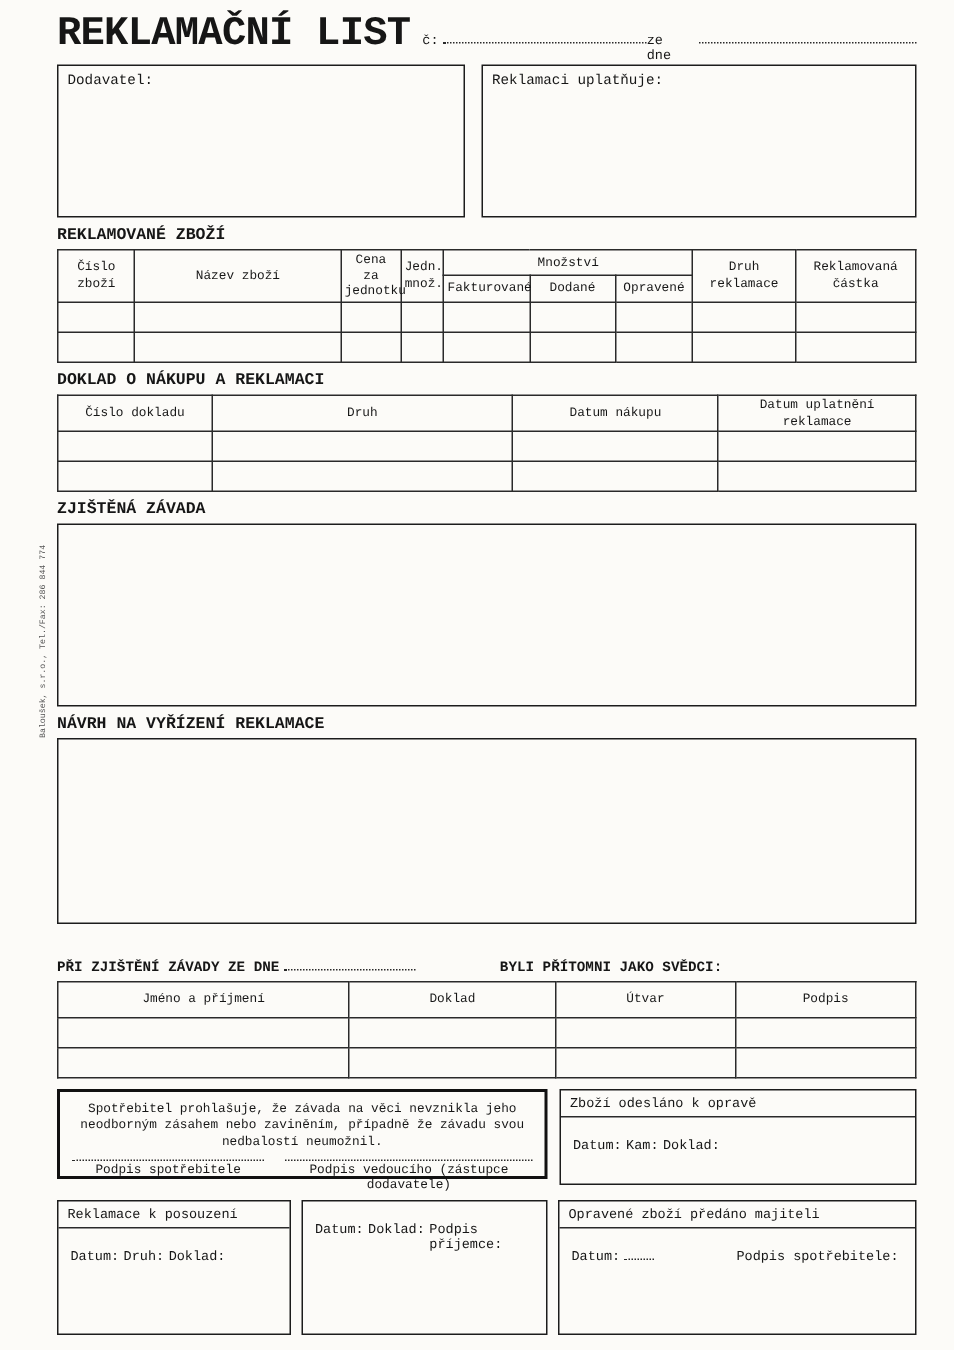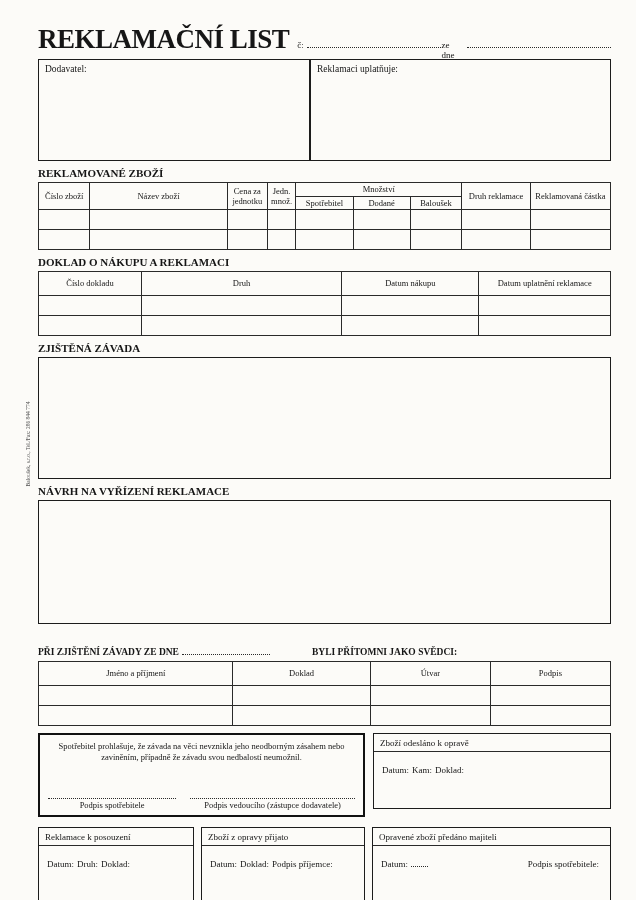--- a/index.html
+++ b/index.html
@@ -4,76 +4,76 @@
 <style>
   * { box-sizing: border-box; }
   html, body { margin: 0; padding: 0; }
   body { background: #e9e9e9; }
   .page {
     position: relative;
     width: 636px; height: 900px;
     margin: 0 auto;
     background: #fcfbf8;
     color: #161616;
-    font-family: Liberation Serif, serif;
-    padding: 24px 25px 0 38px;
+    font-family: Liberation Mono, monospace;
+    padding: 8px 25px 0 38px;
     overflow: hidden;
   }
   
   .hdr { display: flex; align-items: baseline; height: 30px; }
   .title { font-size: 27px; font-weight: bold; letter-spacing: -0.5px; white-space: nowrap; }
   .small { font-size: 9px; }
   .leader { display: inline-block; border-bottom: 1px dotted #2a2a2a; height: 8px; }
   .hdr .num-label { margin-left: 8px; }
   .hdr .leader-num { width: 140px; margin-left: 3px; }
   .hdr .spacer { flex: 1; }
   .hdr .leader-date { width: 150px; margin-left: 3px; }
   
-  .parties { display: flex; margin-top: 5px; border-radius: 32px; }
+  .parties { display: flex; gap: 11px; margin-top: 5px; border-radius: 32px; }
   .pbox { border: 1.5px solid #1c1c1c; height: 102px; padding: 4px 6px; font-size: 9.5px; background: #fcfbf8; }
   .pbox.supplier { width: 272px; }
   .pbox.claimant { flex: 1; }
   
   .sec { font-size: 11px; font-weight: bold; margin: 6px 0 3px 0; }
   
   table { border-collapse: collapse; width: 100%; table-layout: fixed; border: 1.5px solid #161616; }
   th, td { border: 1px solid #2a2a2a; padding: 1px 2px; }
   thead th { font-weight: normal; font-size: 8.5px; text-align: center; vertical-align: middle; line-height: 1.25; }
   tbody tr { height: 20px; }
   tbody td { font-size: 9px; }
   
   .bigbox { border: 1.5px solid #1c1c1c; background: #fcfbf8; }
   .bigbox.defect { height: 122px; }
   .bigbox.proposal { height: 124px; }
   
   .found-line { display: flex; align-items: baseline; margin: 23px 0 4px 0; font-size: 9.5px; font-weight: bold; }
   .found-line .leader { width: 88px; margin-left: 3px; }
-  .found-line .wit-label { margin-left: 42px; }
+  .found-line .wit-label { margin-left: 56px; }
   
   .decl-row { display: flex; gap: 8px; margin-top: 7px; }
   .decl-box {
-    width: 327px; height: 84px;
+    width: 327px; height: 60px;
     border: 2.5px solid #111;
     padding: 6px 8px 5px 8px;
     display: flex; flex-direction: column;
   }
   .decl-text { font-size: 8.5px; text-align: center; line-height: 1.3; margin: 0 auto; max-width: 300px; }
   .decl-sigs { margin-top: auto; display: flex; justify-content: space-between; gap: 14px; }
   .sigblock { display: flex; flex-direction: column; font-size: 8.5px; text-align: center; }
   .sigblock .sigline { border-bottom: 1px dotted #2a2a2a; height: 7px; margin-bottom: 1px; }
   .sigblock.consumer { width: 42%; }
   .sigblock.manager { width: 54%; }
   
   .fieldbox { border: 1.5px solid #1c1c1c; background: #fcfbf8; display: flex; flex-direction: column; }
   .fieldbox .fb-title { font-size: 9px; padding: 4px 6px 3px 6px; border-bottom: 1px solid #2a2a2a; }
   .fieldbox .fb-body { padding: 2px 8px 6px 8px; flex: 1; display: flex; flex-direction: row; }
   .frow { display: flex; align-items: baseline; font-size: 9px; margin-top: 11px; }
   .frow .leader { flex: 1; margin-left: 3px; }
   .frow .leader.short { flex: 0 0 55%; }
-  .repair-box { flex: 1; height: 76px; }
+  .repair-box { flex: 1; height: 64px; }
   .bottom-row { display: flex; gap: 7px; margin-top: 10px; }
   .bottom-row .fieldbox { height: 90px; }
   .box-assess { width: 156px; }
   .box-received { width: 164px; }
   .box-returned { flex: 1; }
   .gap-grow { flex: 1; }
   
   .side-note {
     position: absolute;
     left: -19px; top: 440px;
@@ -123,23 +123,23 @@
       <tr>
         <th rowspan="2">Číslo zboží</th>
         <th rowspan="2">Název zboží</th>
         <th rowspan="2">Cena za jednotku</th>
         <th rowspan="2">Jedn. množ.</th>
         <th colspan="3">Množství</th>
         <th rowspan="2">Druh reklamace</th>
         <th rowspan="2">Reklamovaná částka</th>
       </tr>
       <tr>
-        <th>Spotřebitel</th>
+        <th>Fakturované</th>
         <th>Dodané</th>
-        <th>Baloušek</th>
+        <th>Opravené</th>
       </tr>
     </thead>
     <tbody>
       <tr>
         <td></td>
           <td></td>
           <td></td>
           <td></td>
           <td></td>
           <td></td>
@@ -283,21 +283,20 @@
           <span class="leader"></span>
         </div>
         <div class="frow">
           <span>Doklad:</span>
           <span class="leader"></span>
         </div>
       </div>
     </div>
 
     <div class="fieldbox box-received">
-      <div class="fb-title">Zboží z opravy přijato</div>
       <div class="fb-body">
         <div class="frow">
           <span>Datum:</span>
           <span class="leader"></span>
         </div>
         <div class="frow">
           <span>Doklad:</span>
           <span class="leader"></span>
         </div>
         <div class="frow">

